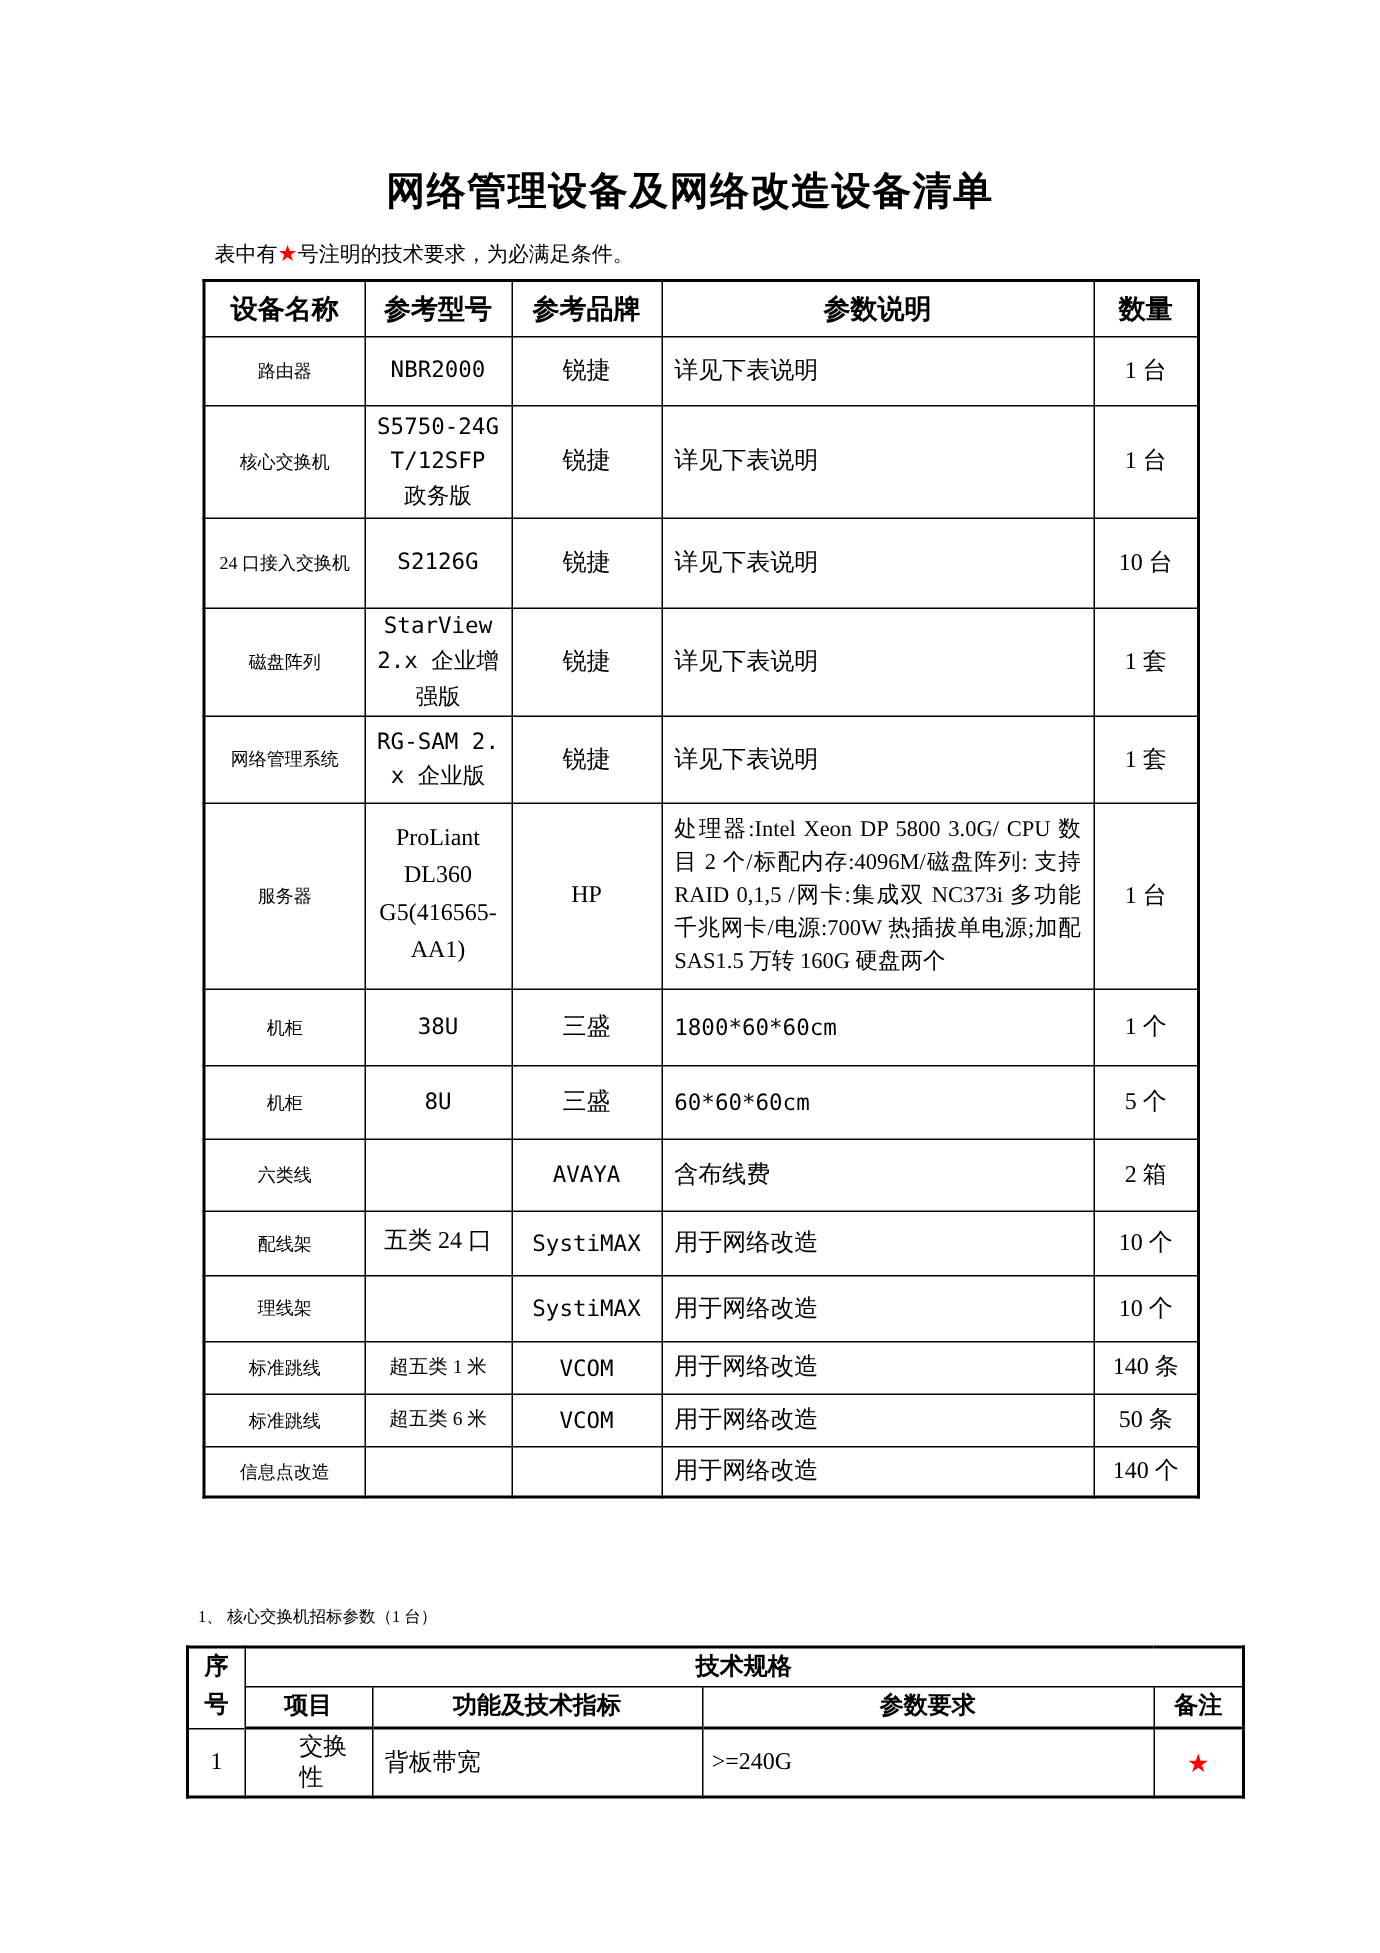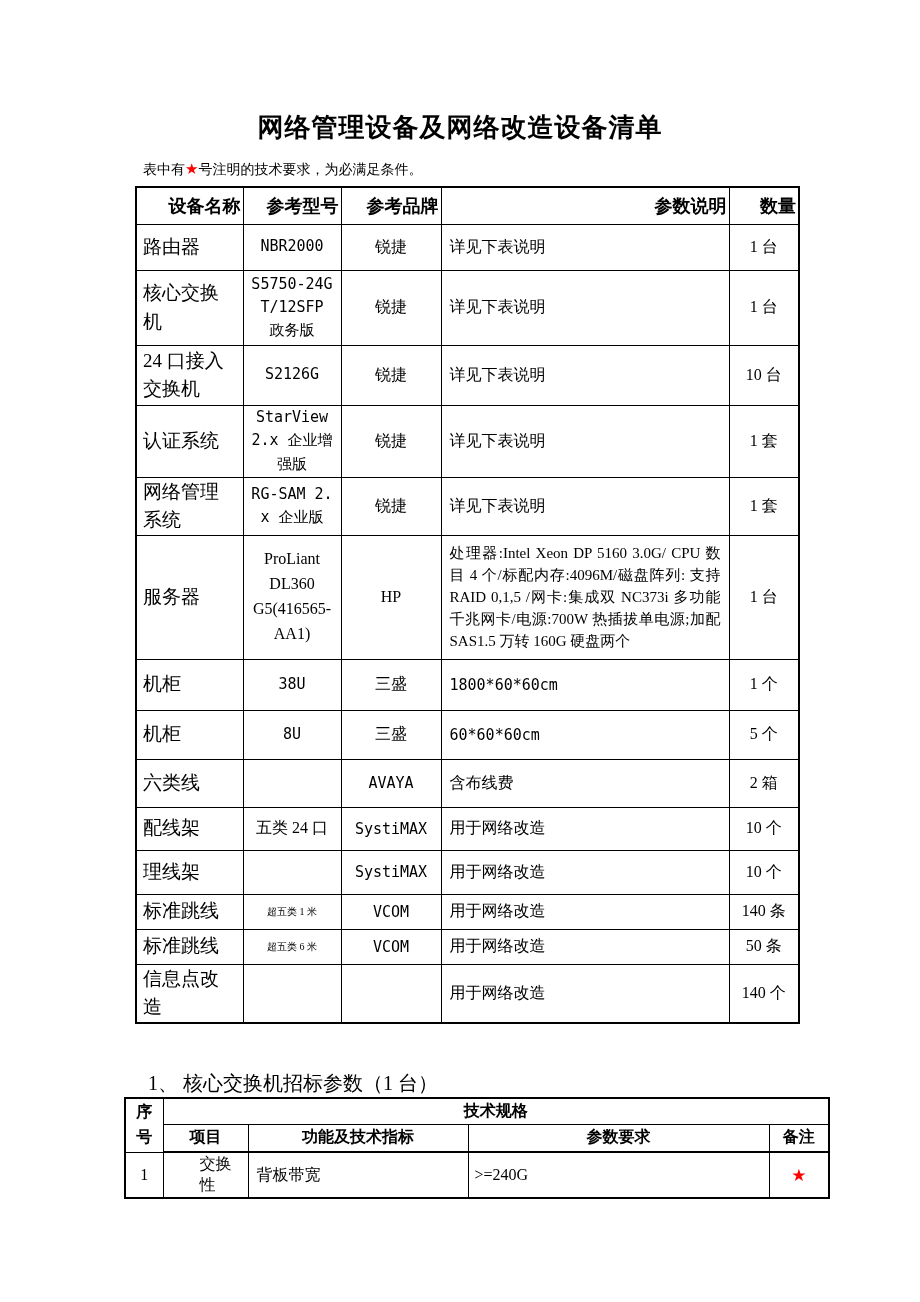--- a/index.html
+++ b/index.html
@@ -45,41 +45,41 @@
     border: 1px solid #000;
     vertical-align: middle;
     overflow: hidden;
   }
 
   
   .equipment { top: 186px; left: 135px; width: 663px; }
   .equipment th {
     font-size: 18px;
     font-weight: bold;
-    text-align: right;
+    text-align: center;
     border-bottom: 2px solid #000;
     padding: 0 2px;
   }
-  .c-name  { text-align: left; font-size: 19px; padding: 0 6px; line-height: 1.5; }
+  .c-name  { text-align: center; font-size: 12px; padding: 0 6px; line-height: 1.5; }
   .c-model { text-align: center; font-size: 15px; padding: 0 6px; line-height: 1.55;
              font-family: "DejaVu Sans Mono", "Liberation Mono", monospace; word-break: break-all; }
   .c-model.serif { font-family: "Liberation Serif", "DejaVu Serif", serif; font-size: 16px; word-break: normal; }
-  .c-model.small { font-size: 10px; }
+  .c-model.small { font-size: 13px; }
   .c-brand { text-align: center; font-size: 16px; }
   .c-brand.mono { font-size: 15px; font-family: "DejaVu Sans Mono", "Liberation Mono", monospace; }
   .c-desc  { text-align: left; font-size: 16px; padding: 2px 8px; }
   .c-desc.mono { font-size: 15px; font-family: "DejaVu Sans Mono", "Liberation Mono", monospace; }
   .c-desc.long { text-align: justify; font-size: 15px; line-height: 22px; padding: 4px 8px; }
   .c-qty   { text-align: center; font-size: 16px; }
 
   
   .section-heading {
     position: absolute;
-    top: 1070px; left: 148px;
-    font-size: 20px;
+    top: 1070px; left: 132px;
+    font-size: 11px;
     white-space: nowrap;
   }
 
   
   .spec { top: 1097px; left: 124px; width: 704px; }
   .spec td { font-size: 16px; }
   .spec .head { font-weight: bold; text-align: center; padding: 0 2px; }
   .spec .serial { font-weight: bold; text-align: center; line-height: 1.55; padding: 0 4px; }
   .spec .subhead td { border-bottom: 2px solid #000; }
   .spec .c-no   { text-align: center; }
@@ -130,38 +130,38 @@
       <td class="c-qty">1 台</td>
     </tr>
     <tr style="height:60px">
       <td class="c-name">24 口接入交换机</td>
       <td class="c-model">S2126G</td>
       <td class="c-brand">锐捷</td>
       <td class="c-desc">详见下表说明</td>
       <td class="c-qty">10 台</td>
     </tr>
     <tr style="height:72px">
-      <td class="c-name">认证系统</td>
+      <td class="c-name">磁盘阵列</td>
       <td class="c-model">StarView 2.x 企业增强版</td>
       <td class="c-brand">锐捷</td>
       <td class="c-desc">详见下表说明</td>
       <td class="c-qty">1 套</td>
     </tr>
     <tr style="height:58px">
       <td class="c-name">网络管理系统</td>
       <td class="c-model">RG-SAM 2.x 企业版</td>
       <td class="c-brand">锐捷</td>
       <td class="c-desc">详见下表说明</td>
       <td class="c-qty">1 套</td>
     </tr>
     <tr style="height:124px">
       <td class="c-name">服务器</td>
       <td class="c-model serif">ProLiant DL360 G5(416565-AA1)</td>
       <td class="c-brand">HP</td>
-      <td class="c-desc long">处理器:Intel Xeon DP 5160 3.0G/ CPU 数目 4 个/标配内存:4096M/磁盘阵列: 支持 RAID 0,1,5 /网卡:集成双 NC373i 多功能千兆网卡/电源:700W 热插拔单电源;加配 SAS1.5 万转 160G 硬盘两个</td>
+      <td class="c-desc long">处理器:Intel Xeon DP 5800 3.0G/ CPU 数目 2 个/标配内存:4096M/磁盘阵列: 支持 RAID 0,1,5 /网卡:集成双 NC373i 多功能千兆网卡/电源:700W 热插拔单电源;加配 SAS1.5 万转 160G 硬盘两个</td>
       <td class="c-qty">1 台</td>
     </tr>
     <tr style="height:51px">
       <td class="c-name">机柜</td>
       <td class="c-model">38U</td>
       <td class="c-brand">三盛</td>
       <td class="c-desc mono">1800*60*60cm</td>
       <td class="c-qty">1 个</td>
     </tr>
     <tr style="height:49px">

